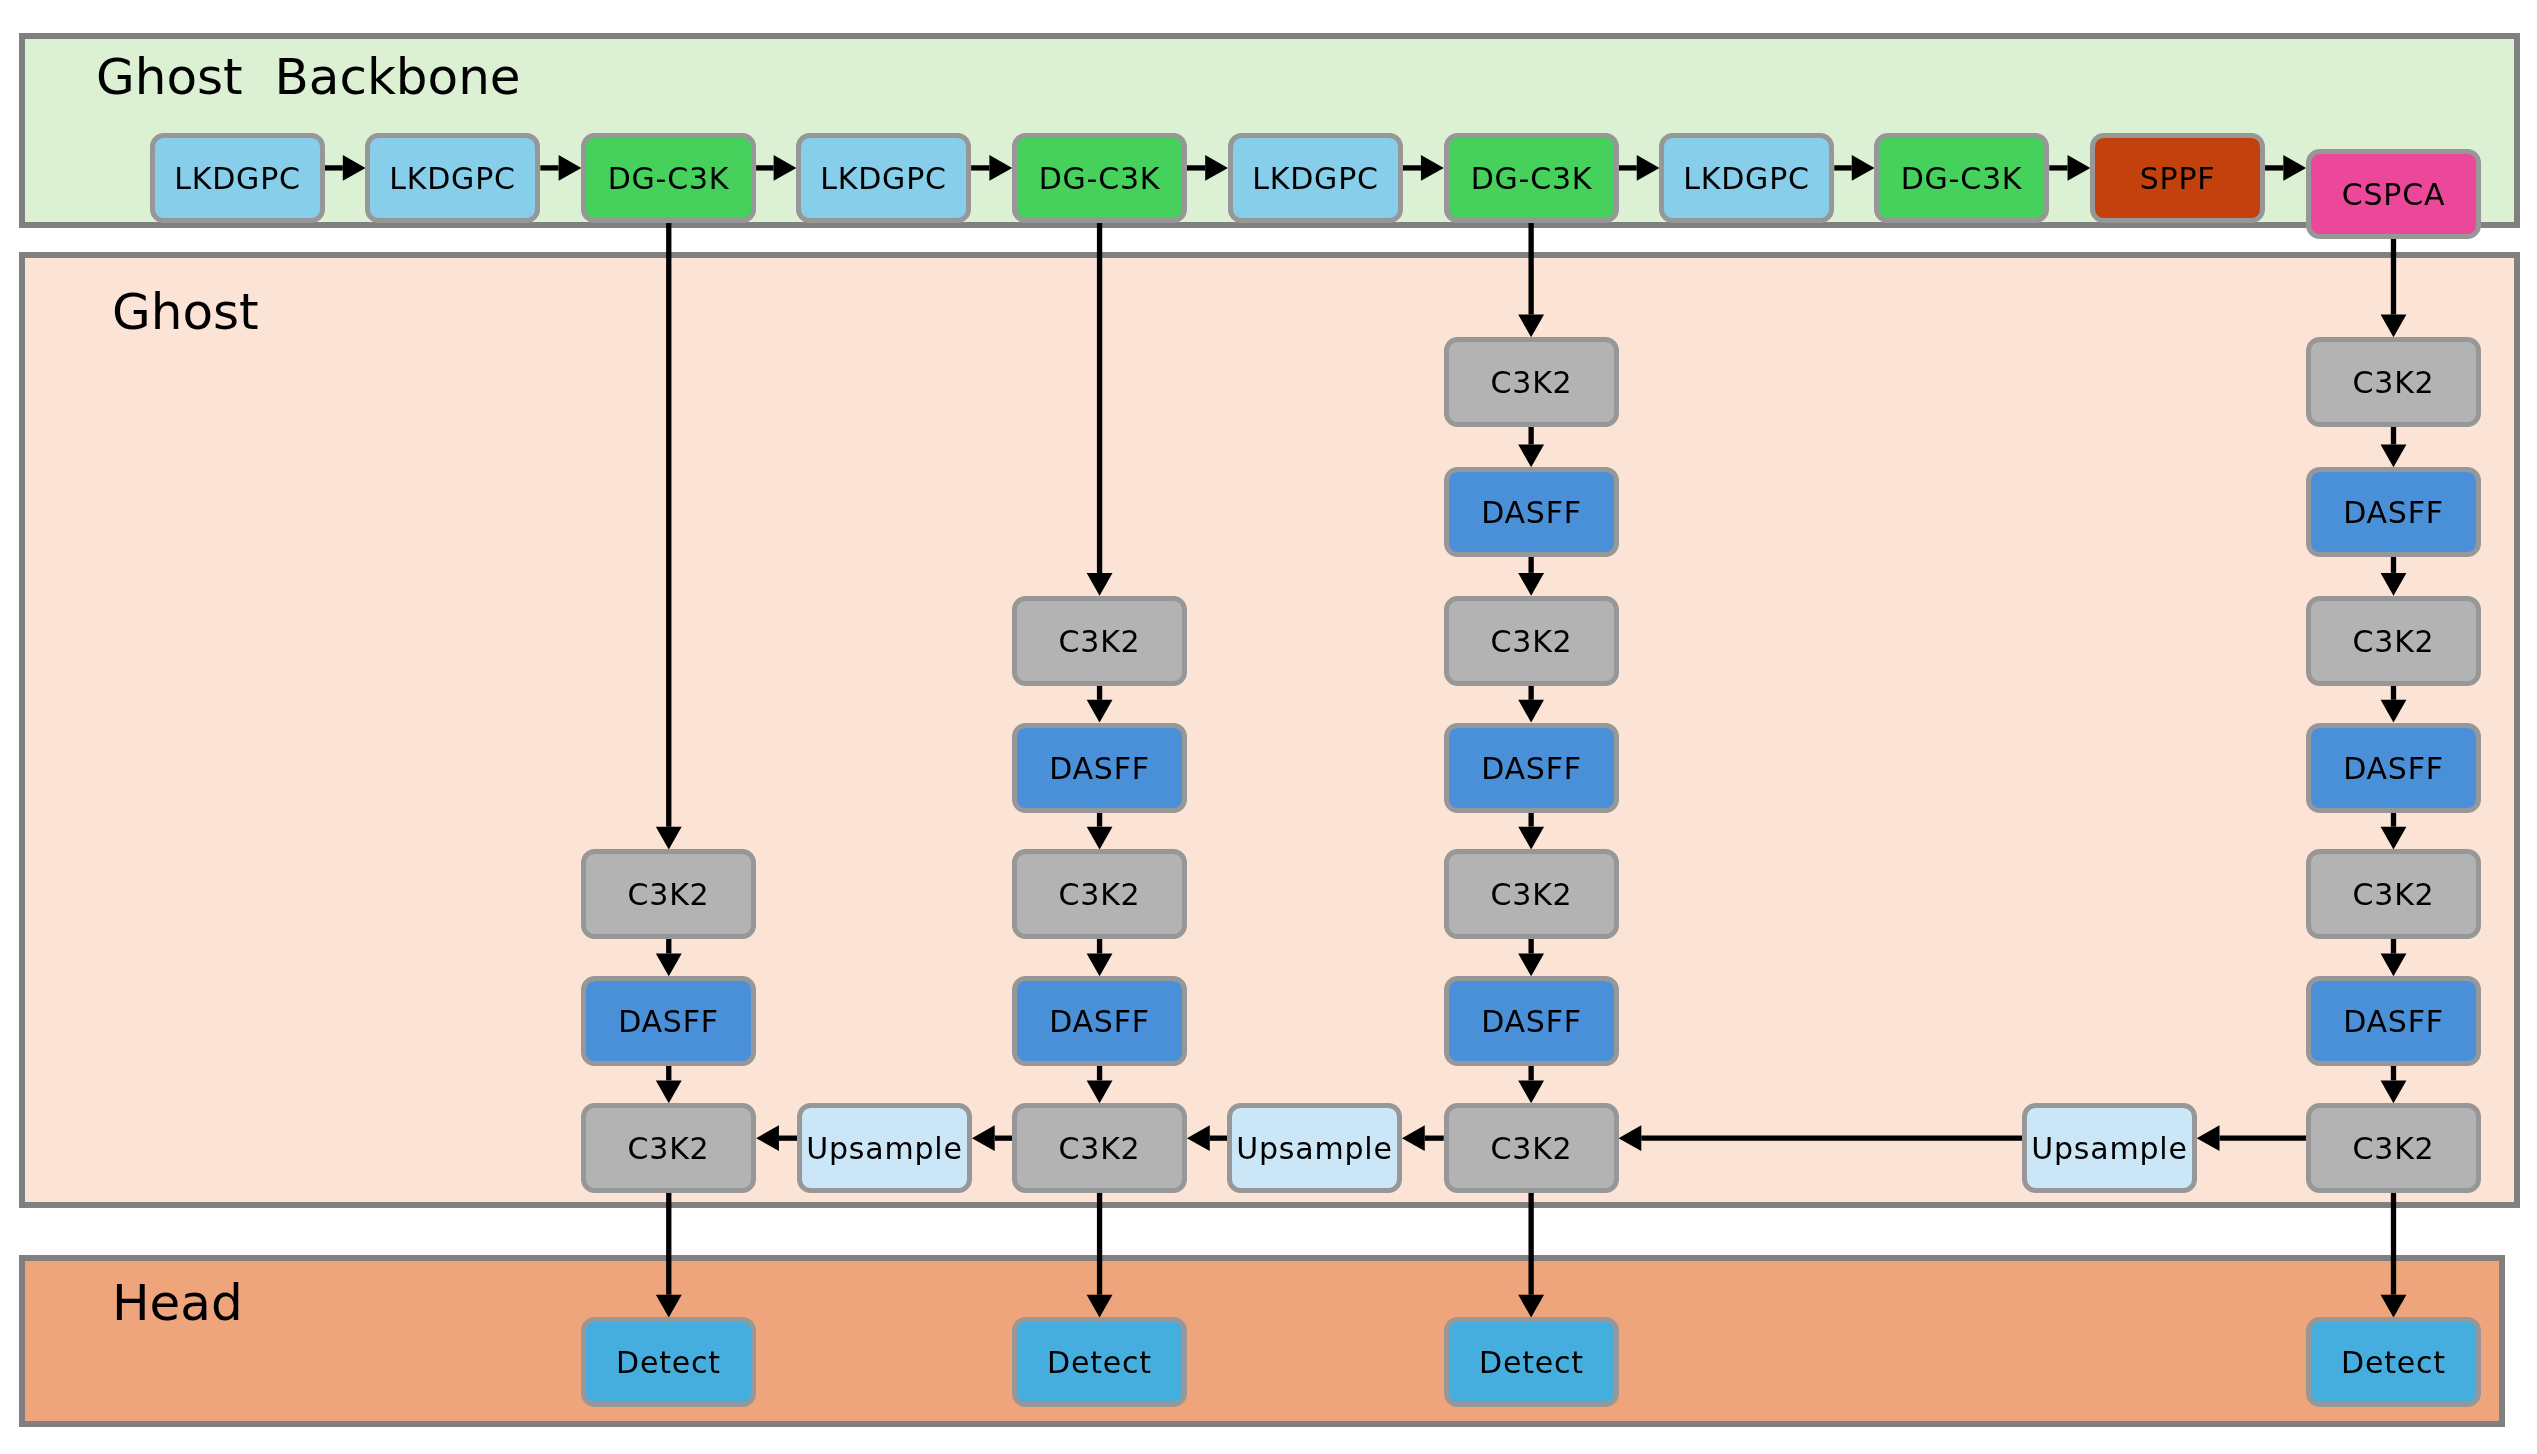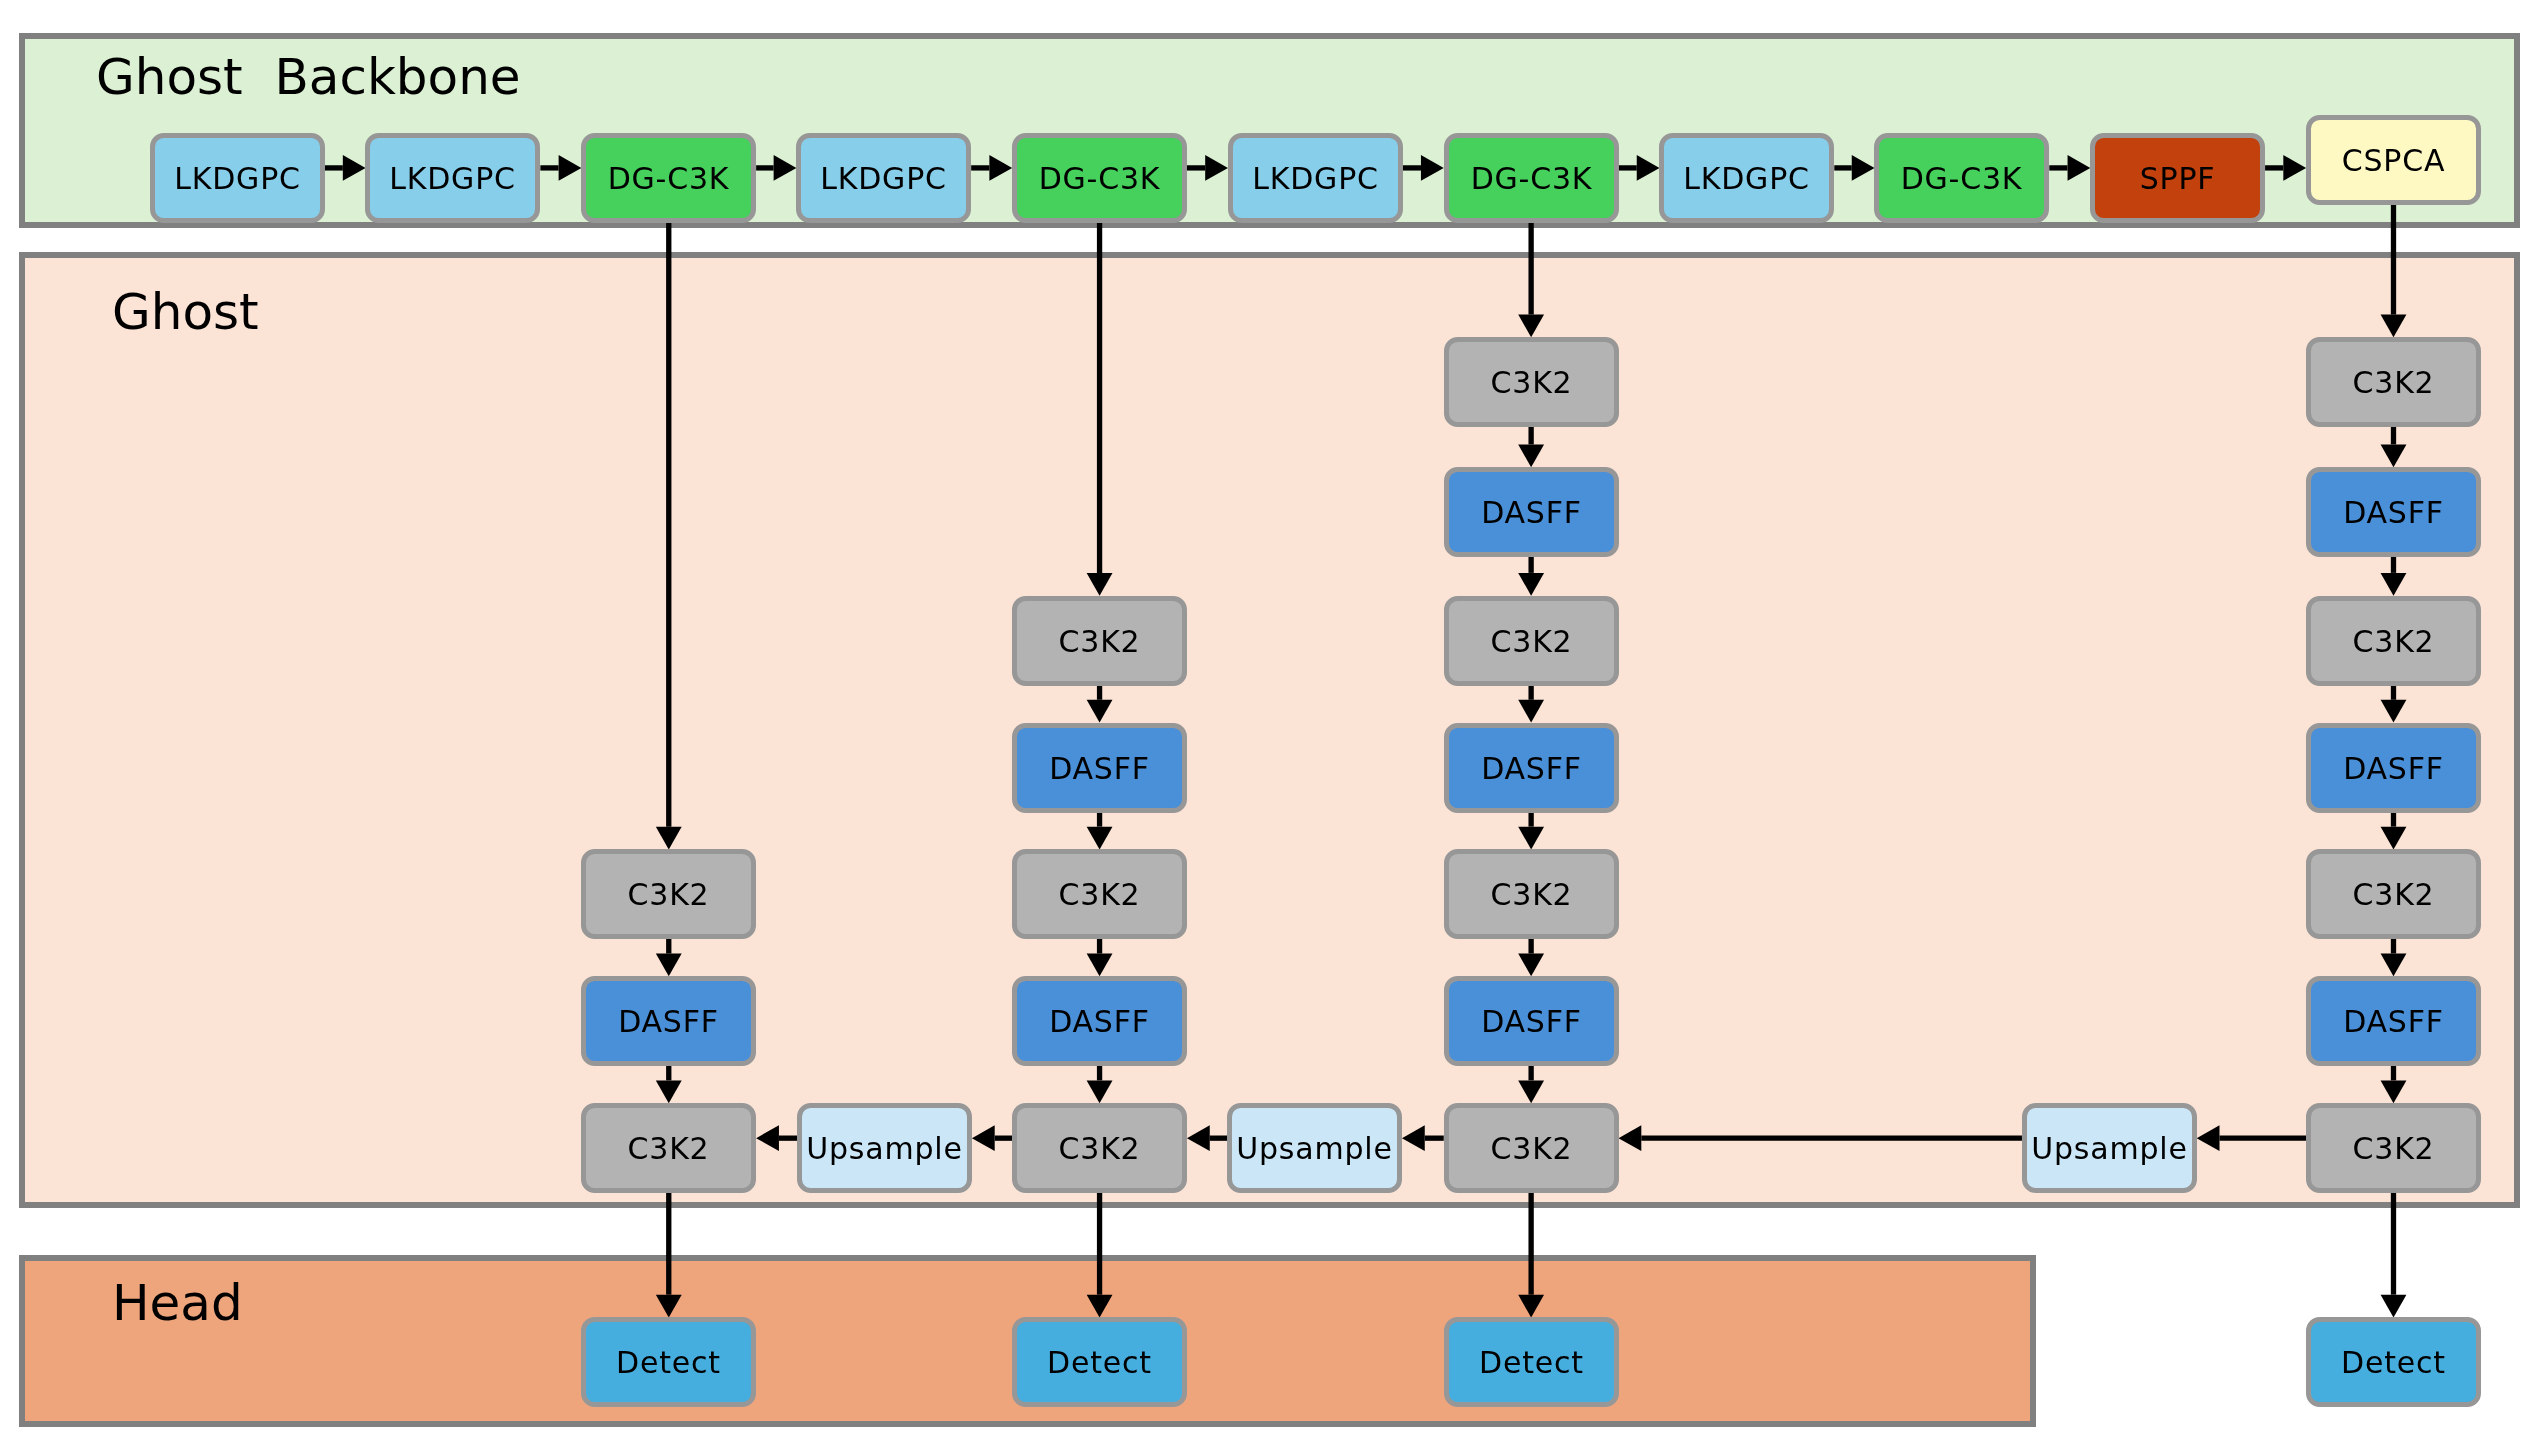--- a/index.html
+++ b/index.html
@@ -41,21 +41,21 @@
 </head>
 <body>
 
 <div id="stage" style="width: 2538px; height: 1455px; background: rgb(255, 255, 255);">
   <div class="section" id="sec-0" style="left: 19px; top: 33px; width: 2501px; height: 195px; background: rgb(220, 240, 211); border-color: rgb(128, 128, 128);">
     <span class="section-label" style="left: 71px; top: 13px;">Ghost  Backbone</span>
   </div>
   <div class="section" id="sec-1" style="left: 19px; top: 252px; width: 2501px; height: 956px; background: rgb(251, 227, 213); border-color: rgb(128, 128, 128);">
     <span class="section-label" style="left: 87px; top: 29px;">Ghost</span>
   </div>
-  <div class="section" id="sec-2" style="left: 19px; top: 1255px; width: 2017px; height: 172px; background: rgb(239, 165, 124); border-color: rgb(128, 128, 128);">
+  <div class="section" id="sec-2" style="left: 19px; top: 1255px; width: 2486px; height: 172px; background: rgb(239, 165, 124); border-color: rgb(128, 128, 128);">
     <span class="section-label" style="left: 87px; top: 16.7px;">Head</span>
   </div>
   <svg id="edges" width="2538" height="1455" viewBox="0 0 3340 1915">
       <line x1="427" y1="221" x2="451" y2="221" stroke="#000000" stroke-width="7"></line>
       <polygon points="481,221 451,204 451,238" fill="#000000"></polygon>
       <line x1="711" y1="221" x2="735" y2="221" stroke="#000000" stroke-width="7"></line>
       <polygon points="765,221 735,204 735,238" fill="#000000"></polygon>
       <line x1="995" y1="221" x2="1018" y2="221" stroke="#000000" stroke-width="7"></line>
       <polygon points="1048,221 1018,204 1018,238" fill="#000000"></polygon>
       <line x1="1278" y1="221" x2="1302" y2="221" stroke="#000000" stroke-width="7"></line>
@@ -141,21 +141,21 @@
       <div class="block" style="left: 150px; top: 133px; background: rgb(135, 206, 235); border-color: rgb(151, 151, 151);">LKDGPC</div>
       <div class="block" style="left: 365px; top: 133px; background: rgb(135, 206, 235); border-color: rgb(151, 151, 151);">LKDGPC</div>
       <div class="block" style="left: 581px; top: 133px; background: rgb(70, 208, 92); border-color: rgb(151, 151, 151);">DG-C3K</div>
       <div class="block" style="left: 796px; top: 133px; background: rgb(135, 206, 235); border-color: rgb(151, 151, 151);">LKDGPC</div>
       <div class="block" style="left: 1012px; top: 133px; background: rgb(70, 208, 92); border-color: rgb(151, 151, 151);">DG-C3K</div>
       <div class="block" style="left: 1228px; top: 133px; background: rgb(135, 206, 235); border-color: rgb(151, 151, 151);">LKDGPC</div>
       <div class="block" style="left: 1444px; top: 133px; background: rgb(70, 208, 92); border-color: rgb(151, 151, 151);">DG-C3K</div>
       <div class="block" style="left: 1659px; top: 133px; background: rgb(135, 206, 235); border-color: rgb(151, 151, 151);">LKDGPC</div>
       <div class="block" style="left: 1874px; top: 133px; background: rgb(70, 208, 92); border-color: rgb(151, 151, 151);">DG-C3K</div>
       <div class="block" style="left: 2090px; top: 133px; background: #c2410c; border-color: rgb(151, 151, 151);">SPPF</div>
-      <div class="block" style="left: 2306px; top: 115px; background: #fef9c3; border-color: rgb(151, 151, 151);">CSPCA</div>
+      <div class="block" style="left: 2306px; top: 149px; background: #ec4899; border-color: rgb(151, 151, 151);">CSPCA</div>
       <div class="block" style="left: 581px; top: 849px; background: rgb(179, 179, 179); border-color: rgb(151, 151, 151);">C3K2</div>
       <div class="block" style="left: 581px; top: 976px; background: rgb(74, 144, 216); border-color: rgb(151, 151, 151);">DASFF</div>
       <div class="block" style="left: 581px; top: 1103px; background: rgb(179, 179, 179); border-color: rgb(151, 151, 151);">C3K2</div>
       <div class="block" style="left: 1012px; top: 596px; background: rgb(179, 179, 179); border-color: rgb(151, 151, 151);">C3K2</div>
       <div class="block" style="left: 1012px; top: 723px; background: rgb(74, 144, 216); border-color: rgb(151, 151, 151);">DASFF</div>
       <div class="block" style="left: 1012px; top: 849px; background: rgb(179, 179, 179); border-color: rgb(151, 151, 151);">C3K2</div>
       <div class="block" style="left: 1012px; top: 976px; background: rgb(74, 144, 216); border-color: rgb(151, 151, 151);">DASFF</div>
       <div class="block" style="left: 1012px; top: 1103px; background: rgb(179, 179, 179); border-color: rgb(151, 151, 151);">C3K2</div>
       <div class="block" style="left: 1444px; top: 337px; background: rgb(179, 179, 179); border-color: rgb(151, 151, 151);">C3K2</div>
       <div class="block" style="left: 1444px; top: 467px; background: rgb(74, 144, 216); border-color: rgb(151, 151, 151);">DASFF</div>

